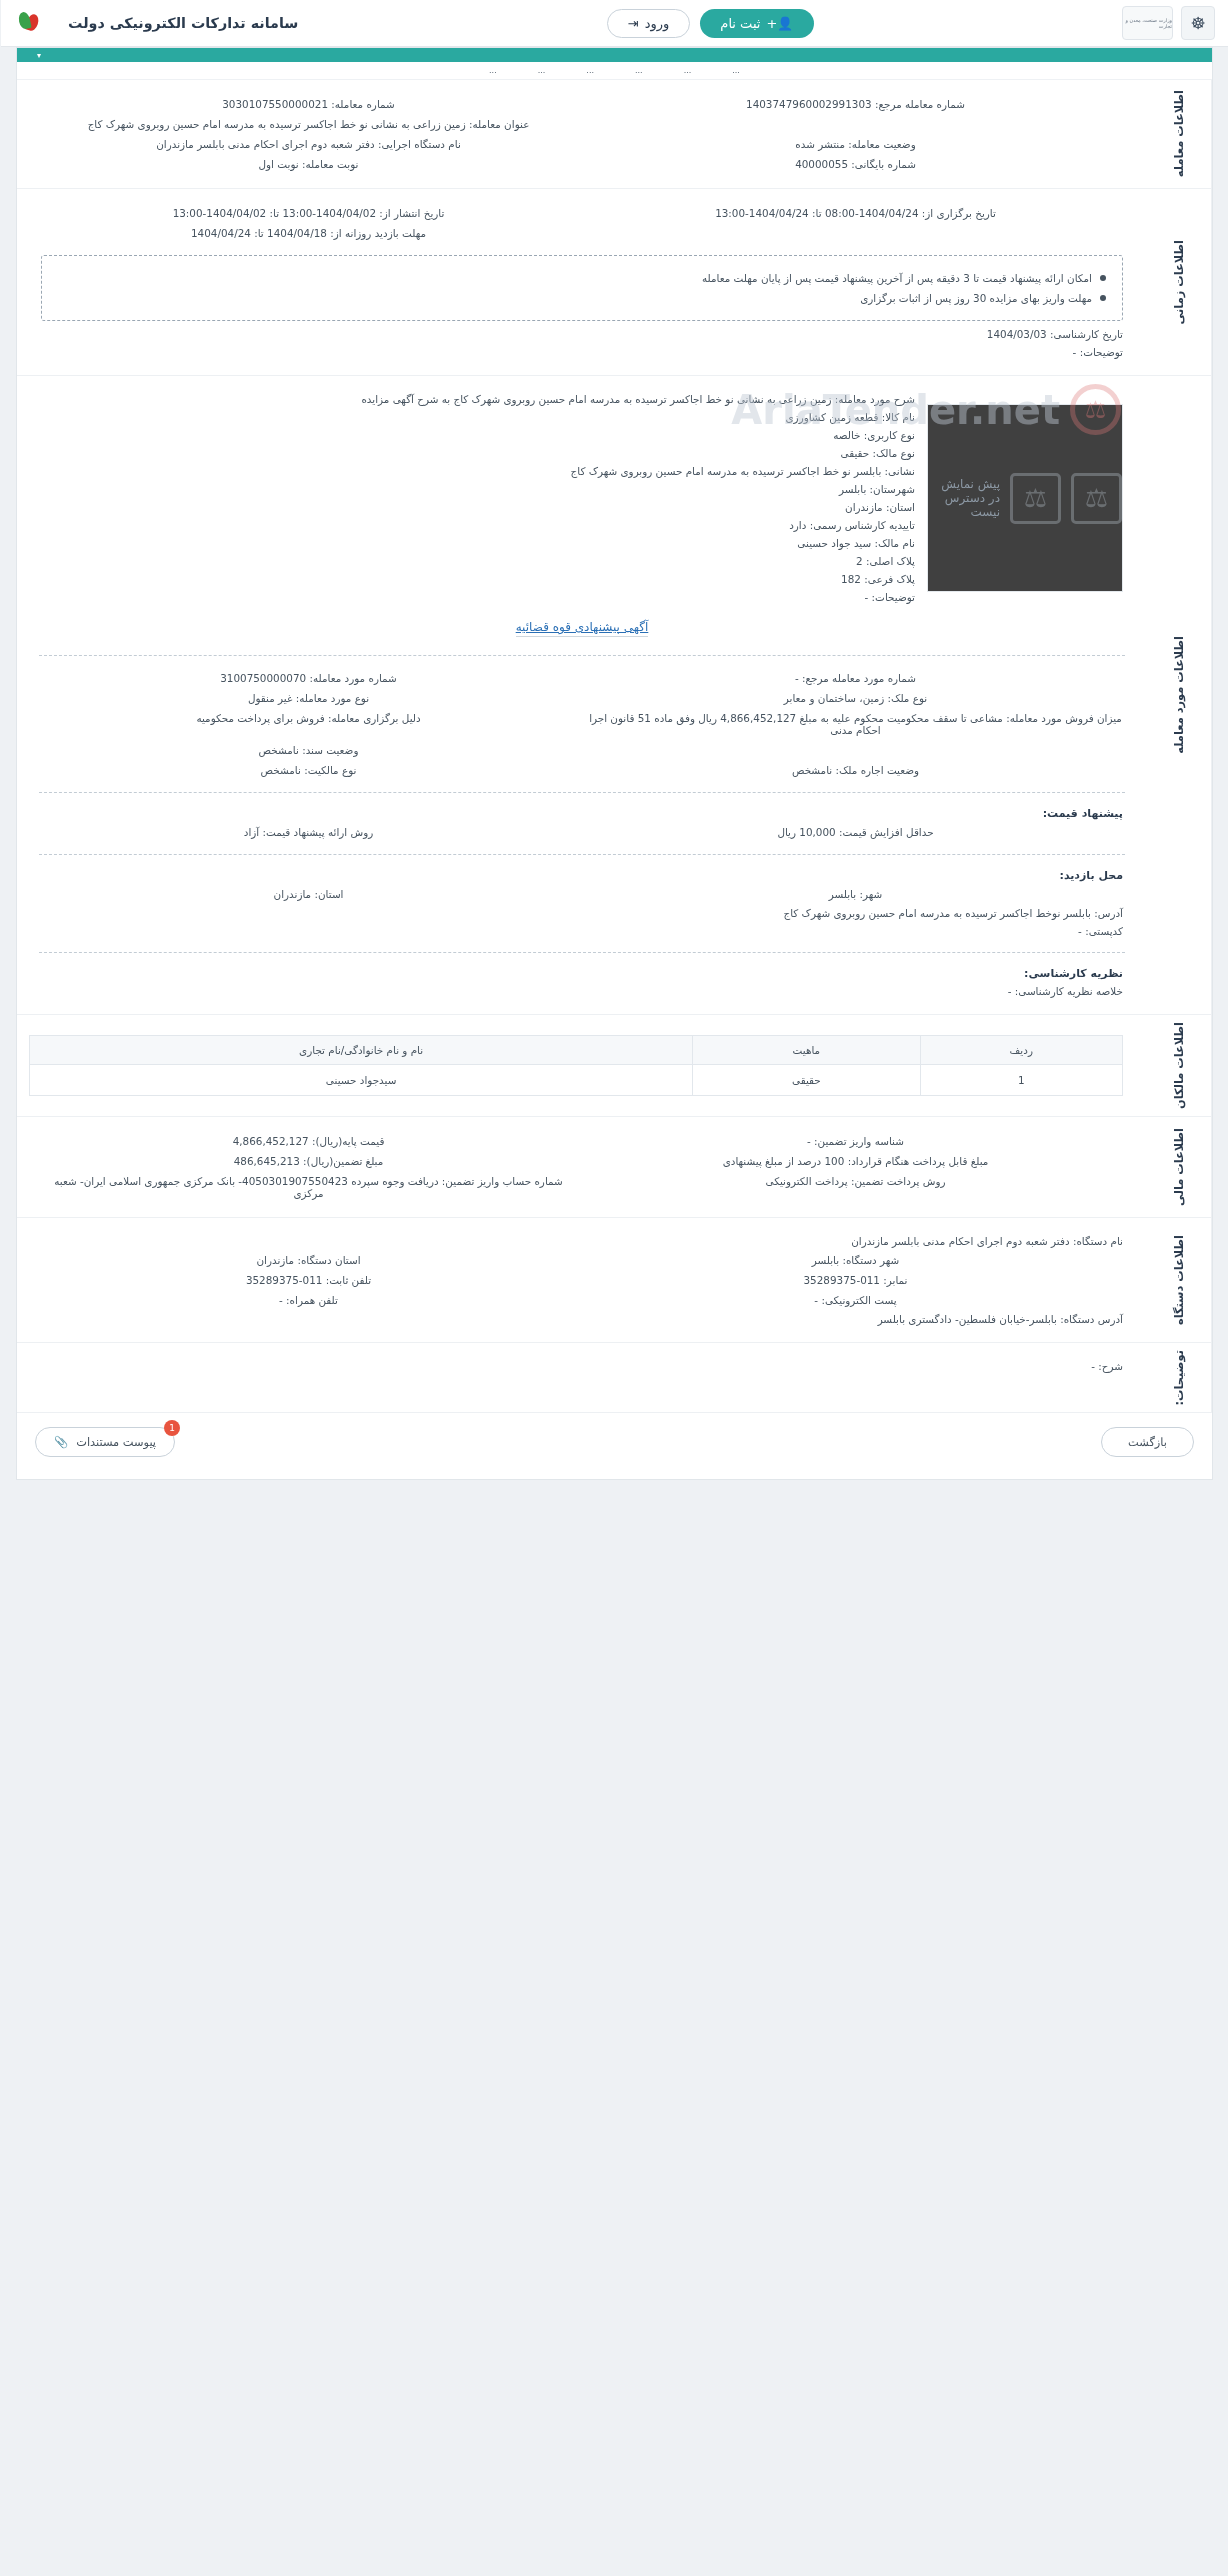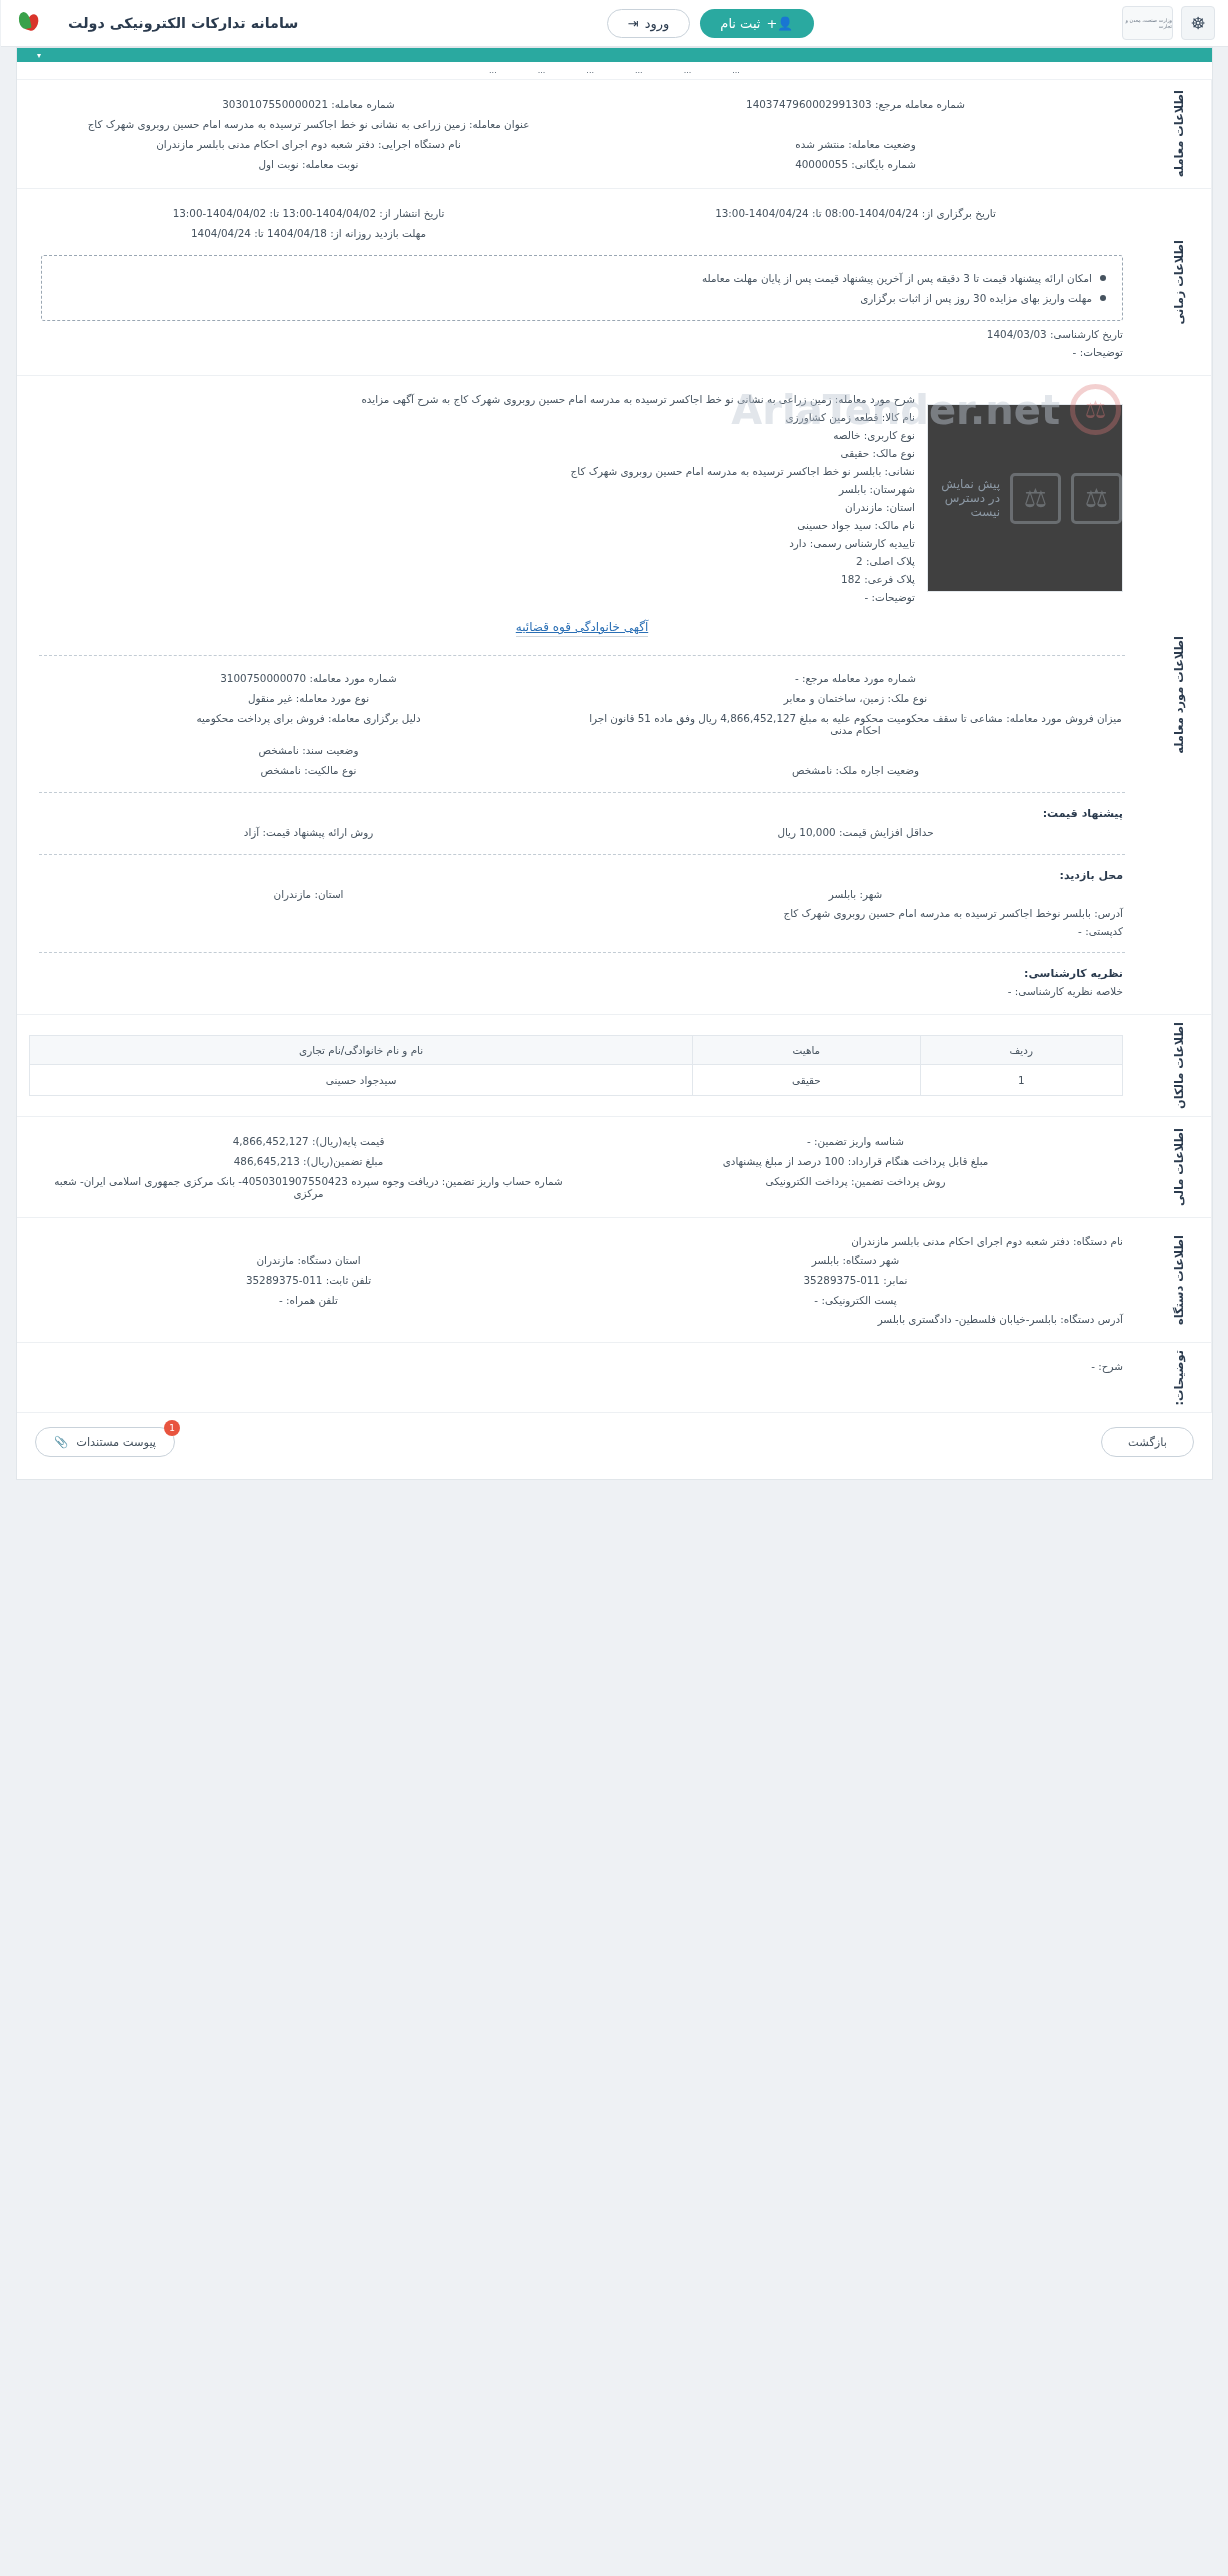--- a/index.html
+++ b/index.html
@@ -281,30 +281,30 @@
             <div class="preview-text">پیش نمایش در دسترس نیست</div>
           </div>
           <div class="grid1" style="flex:1;">
             <div>شرح مورد معامله: زمین زراعی به نشانی نو خط اجاکسر ترسیده به مدرسه امام حسین روبروی شهرک کاج به شرح آگهی مزایده</div>
             <div>نام کالا: قطعه زمین کشاورزی</div>
             <div>نوع کاربری: خالصه</div>
             <div>نوع مالک: حقیقی</div>
             <div>نشانی: بابلسر نو خط اجاکسر ترسیده به مدرسه امام حسین روبروی شهرک کاج</div>
             <div>شهرستان: بابلسر</div>
             <div>استان: مازندران</div>
+            <div>تاییدیه کارشناس رسمی: دارد</div>
             <div>نام مالک: سید جواد حسینی</div>
-            <div>تاییدیه کارشناس رسمی: دارد</div>
             <div>پلاک اصلی: 2</div>
             <div>پلاک فرعی: 182</div>
             <div>توضیحات: -</div>
           </div>
         </div>
 
         <div class="center">
-          <a class="link-title" href="#">آگهی خانوادگی قوه قضائیه</a>
+          <a class="link-title" href="#">آگهی پیشنهادی قوه قضائیه</a>
         </div>
 
         <div class="hr-dash"></div>
 
         <div class="grid2">
           <div>شماره مورد معامله مرجع: -</div>
           <div>شماره مورد معامله: 3100750000070</div>
           <div>نوع ملک: زمین، ساختمان و معابر</div>
           <div>نوع مورد معامله: غیر منقول</div>
           <div>میزان فروش مورد معامله: مشاعی تا سقف محکومیت محکوم علیه به مبلغ 4,866,452,127 ریال وفق ماده 51 قانون اجرا احکام مدنی</div>

